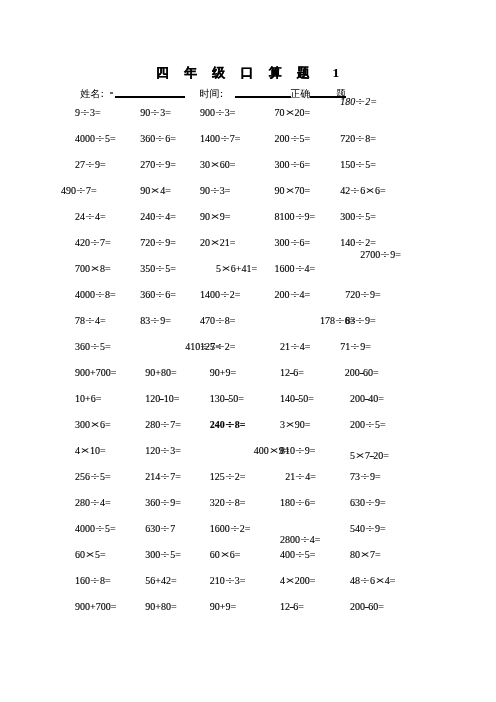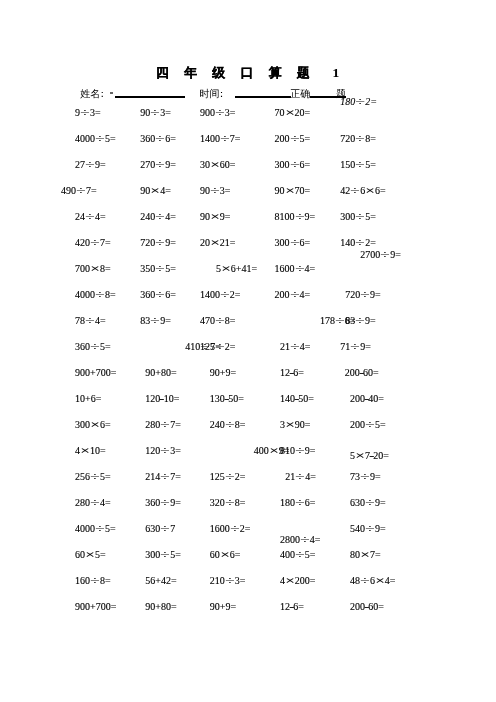--- a/index.html
+++ b/index.html
@@ -117,21 +117,21 @@
       <div class="cell" style="left: 209.8px; top: 367.7px;">90+9=</div>
       <div class="cell" style="left: 279.9px; top: 367.7px;">12<span class="mn">-</span>6=</div>
       <div class="cell" style="left: 344.7px; top: 367.7px;">200<span class="mn">-</span>60=</div>
       <div class="cell" style="left: 75px; top: 393.69px;">10+6=</div>
       <div class="cell" style="left: 145.3px; top: 393.69px;">120<span class="mn">-</span>10=</div>
       <div class="cell" style="left: 209.8px; top: 393.69px; text-align: center;">130<span class="mn">-</span>50=</div>
       <div class="cell" style="left: 279.9px; top: 393.69px;">140<span class="mn">-</span>50=</div>
       <div class="cell" style="left: 350px; top: 393.69px;">200<span class="mn">-</span>40=</div>
       <div class="cell" style="left: 75px; top: 419.68px;">300<span class="op">×</span>6=</div>
       <div class="cell" style="left: 145.3px; top: 419.68px;">280<span class="op">÷</span>7=</div>
-      <div class="cell" style="left: 209.8px; top: 419.68px;">240<span class="op">÷</span>8=</div>
+      <div class="cell" style="left: 209.8px; top: 419.68px; font-weight: bold;">240<span class="op">÷</span>8=</div>
       <div class="cell" style="left: 279.9px; top: 419.68px;">3<span class="op">×</span>90=</div>
       <div class="cell" style="left: 350px; top: 419.68px;">200<span class="op">÷</span>5=</div>
       <div class="cell" style="left: 75px; top: 445.67px;">4<span class="op">×</span>10=</div>
       <div class="cell" style="left: 145.3px; top: 445.67px;">120<span class="op">÷</span>3=</div>
       <div class="cell" style="left: 209.8px; top: 445.67px; margin-left: 44px;">400<span class="op">×</span>9=</div>
       <div class="cell" style="left: 279.9px; top: 445.67px;">810<span class="op">÷</span>9=</div>
       <div class="cell" style="left: 350px; top: 451px;">5<span class="op">×</span>7<span class="mn">-</span>20=</div>
       <div class="cell" style="left: 75px; top: 471.66px;">256<span class="op">÷</span>5=</div>
       <div class="cell" style="left: 145.3px; top: 471.66px;">214<span class="op">÷</span>7=</div>
       <div class="cell" style="left: 209.8px; top: 471.66px;">125<span class="op">÷</span>2=</div>

